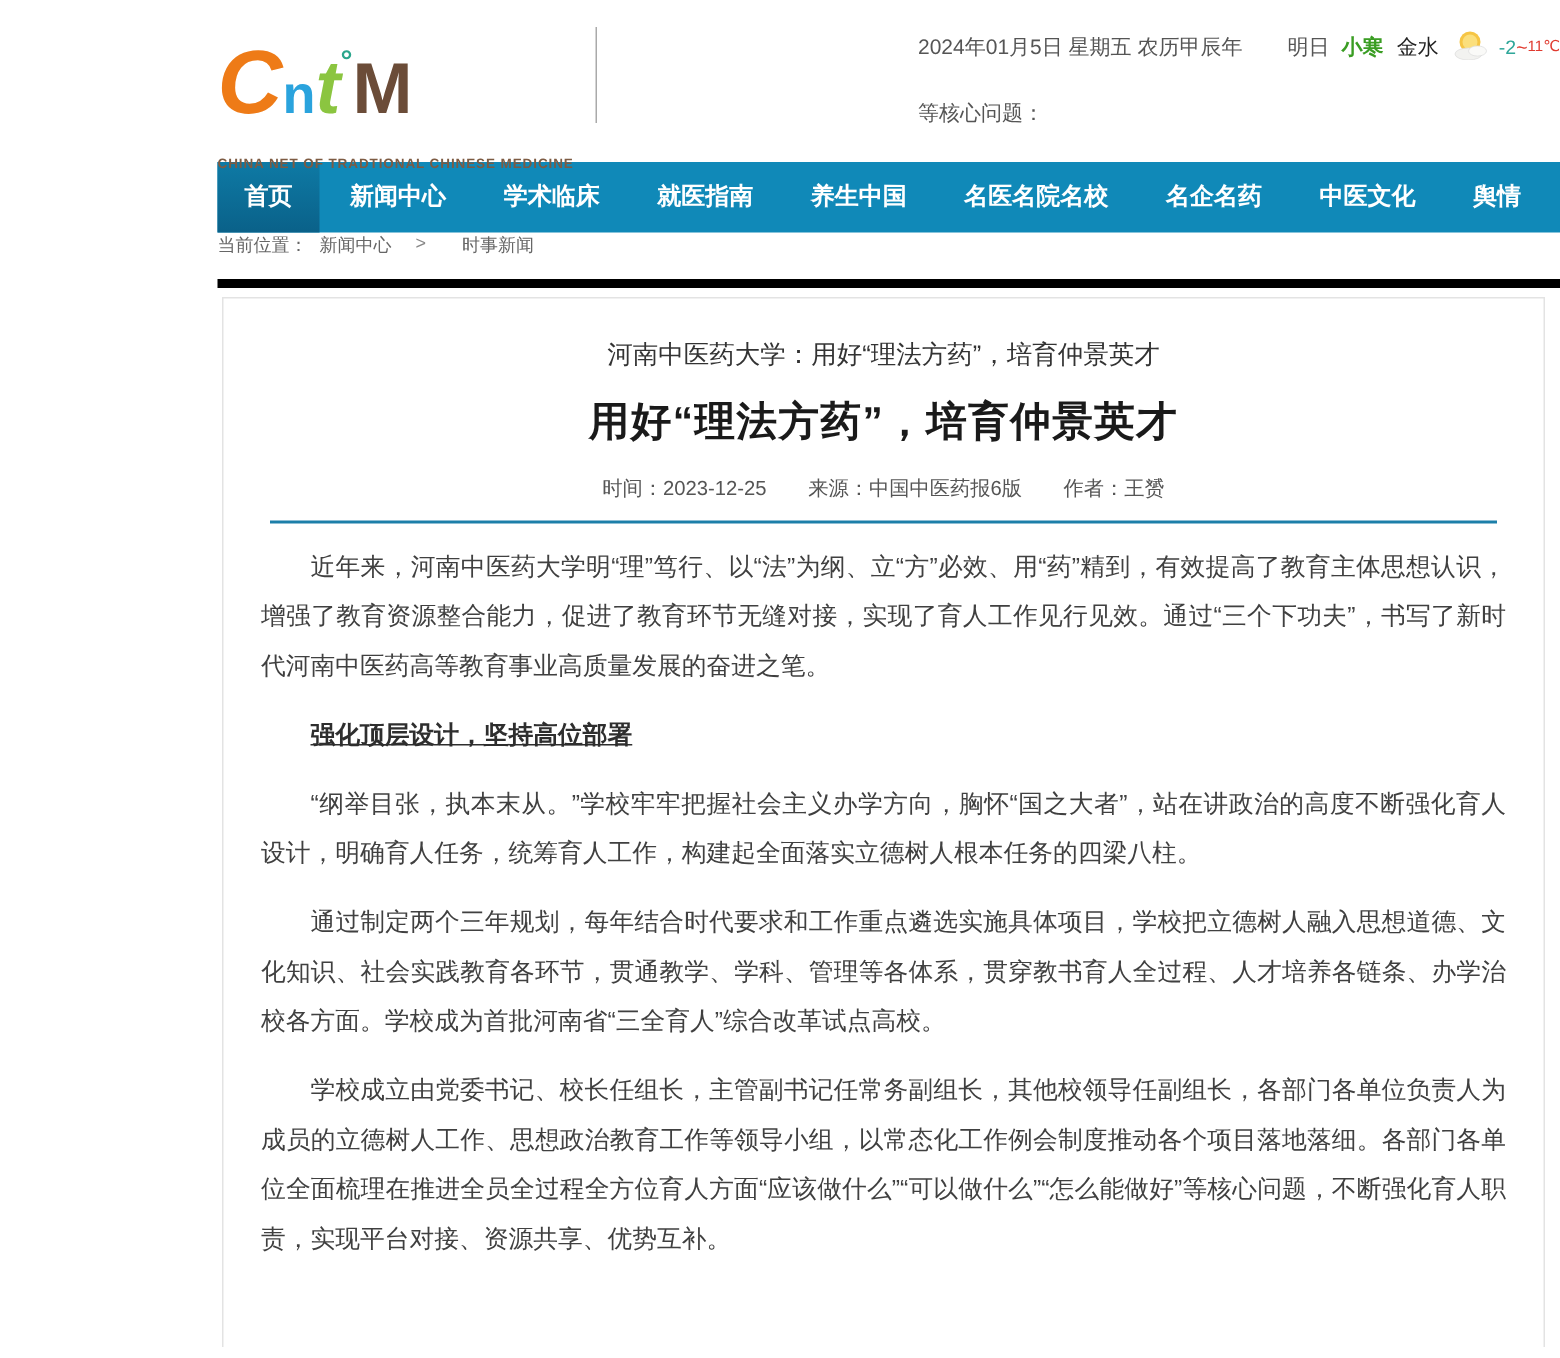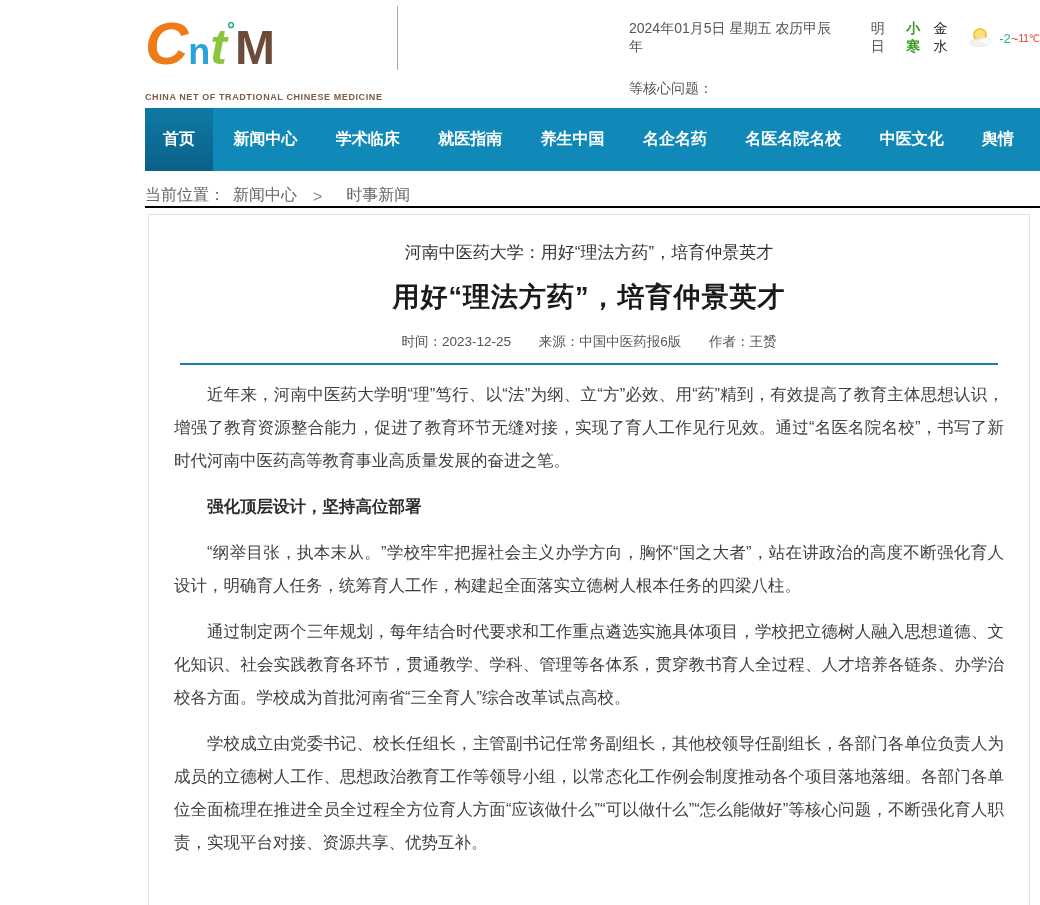--- a/index.html
+++ b/index.html
@@ -3,71 +3,71 @@
 <meta charset="utf-8">
 <style>
   * { margin:0; padding:0; box-sizing:border-box; }
   html,body { width:1040px; height:905px; background:#ffffff; overflow:hidden;
     font-family:"Liberation Sans","DejaVu Sans",sans-serif; }
   .page { position:relative; width:1040px; height:905px; background:#fff; }
   .container { margin-left:145px; width:895px; position:relative; }
 
   
   .top-header { height:108px; position:relative; }
-  .logo-row { display:flex; align-items:flex-start; padding-top:0; }
+  .logo-row { display:flex; align-items:flex-start; padding-top:12px; }
   .logo-block { display:flex; flex-direction:column; }
   .logo-letters { font-weight:bold; line-height:58px; white-space:nowrap; }
   .logo-letters .lc { font-size:60px; color:#ee7b17; font-style:italic; }
   .logo-letters .ln { font-size:36px; color:#2aa3dd; }
   .logo-letters .lt { font-size:50px; color:#8bc540; font-style:italic; }
   .logo-letters .ldeg { font-size:20px; color:#2aa68c; vertical-align:28px; }
   .logo-letters .lm { font-size:48px; color:#6b4c38; }
   .logo-tagline { font-size:9px; color:#7d5b43; letter-spacing:0.6px; margin-top:4px; font-weight:bold; }
   .logo-sep { width:1px; height:64px; background:#aaa; margin:6px 16px 0 14px; }
   .site-name { font-size:46px; font-weight:bold; color:#111;
     font-family:"DejaVu Serif","Liberation Serif",serif; margin-top:4px; letter-spacing:2px; }
 
-  .header-right { position:absolute; top:20px; left:484px; right:0; }
+  .header-right { position:absolute; top:20px; left:467px; right:0; }
   .date-row { display:flex; align-items:center; font-size:14px; color:#555; }
   .tomorrow { margin-left:30px; }
   .solar-term { margin-left:8px; color:#3a9d23; font-weight:bold; }
   .weather { margin-left:auto; display:flex; align-items:center; color:#333; }
   .weather-city { margin-right:4px; color:#222; }
   .weather-icon { display:inline-block; margin:0 4px; }
   .temp-low { color:#2fa79a; font-size:13px; }
   .temp-sep { color:#e03a2f; font-size:13px; }
   .temp-high { color:#e03a2f; font-size:10px; }
   .scroll-news { margin-top:24px; font-size:14px; color:#555; }
 
   
-  .nav { height:63px; background:#1089b8; display:flex; align-items:stretch;
+  .nav { height:47px; background:#1089b8; display:flex; align-items:stretch;
     justify-content:space-between; padding-right:8px; }
   .nav-item { display:flex; align-items:center; padding:0 18px; color:#fff;
     font-size:16px; font-weight:bold; cursor:pointer; white-space:nowrap; }
   .nav-item.active { background:linear-gradient(#0e7aa5,#0a6189); }
 
   
-  .breadcrumb { height:37px; display:flex; align-items:flex-end; font-size:16px;
-    color:#666; border-bottom:2px solid #000000; }
+  .breadcrumb { height:37px; display:flex; align-items:flex-start; font-size:12px;
+    color:#666; border-bottom:6px solid #000000; }
   .crumb-link { margin-left:8px; cursor:pointer; color:#666; }
   .crumb-sep { margin:0 16px; color:#888; }
 
   
   .article-box { margin-top:6px; margin-left:3px; width:882px; min-height:700px;
     border:1px solid #e3e3e3; border-bottom:none; padding:24px 25px 40px; background:#fff; }
   .article-subtitle { text-align:center; font-size:17px; color:#333; margin-top:2px; }
   .article-title { text-align:center; font-size:27px; font-weight:bold; color:#1a1a1a;
     margin-top:15px; letter-spacing:1px; }
   .article-meta { text-align:center; font-size:13.5px; color:#555; margin-top:18px; }
   .article-meta .meta-item { margin:0 12px; white-space:nowrap; }
   .title-rule { height:2px; background:#1c7fa9; margin:12px 6px 0; }
   .article-body { margin-top:10px; }
   .para { font-size:16.5px; line-height:33px; color:#404040; text-indent:2em;
     margin:13px 0; text-align:justify; }
-  .para.section-heading { font-weight:bold; color:#2e2e2e; }
+  .para.section-heading { font-weight:bold; color:#2e2e2e;text-decoration:underline; }
 </style>
 </head>
 <body>
 
 <div class="page">
   <div class="container">
 
     <div class="top-header">
       <div class="logo-row">
         <div class="logo-block">
@@ -100,22 +100,22 @@
         <div class="scroll-news">等核心问题：</div>
       </div>
     </div>
 
     <div class="nav">
       <div class="nav-item active">首页</div>
       <div class="nav-item">新闻中心</div>
       <div class="nav-item">学术临床</div>
       <div class="nav-item">就医指南</div>
       <div class="nav-item">养生中国</div>
+      <div class="nav-item">名医名院名校</div>
       <div class="nav-item">名企名药</div>
-      <div class="nav-item">名医名院名校</div>
       <div class="nav-item">中医文化</div>
       <div class="nav-item">舆情</div>
     </div>
 
     <div class="breadcrumb">
       <span>当前位置：</span>
       <span class="crumb-link">新闻中心</span>
       <span class="crumb-sep">&gt;</span>
       <span class="crumb-link">时事新闻</span>
     </div>
@@ -124,21 +124,21 @@
       <div class="article-subtitle">河南中医药大学：用好“理法方药”，培育仲景英才</div>
       <div class="article-title">用好“理法方药”，培育仲景英才</div>
       <div class="article-meta">
         <span class="meta-item">时间：2023-12-25</span>
         <span class="meta-item">来源：中国中医药报6版</span>
         <span class="meta-item">作者：王赟</span>
       </div>
       <div class="title-rule"></div>
 
       <div class="article-body">
-        <p class="para">近年来，河南中医药大学明“理”笃行、以“法”为纲、立“方”必效、用“药”精到，有效提高了教育主体思想认识，增强了教育资源整合能力，促进了教育环节无缝对接，实现了育人工作见行见效。通过“名医名院名校”，书写了新时代河南中医药高等教育事业高质量发展的奋进之笔。</p>
+        <p class="para">近年来，河南中医药大学明“理”笃行、以“法”为纲、立“方”必效、用“药”精到，有效提高了教育主体思想认识，增强了教育资源整合能力，促进了教育环节无缝对接，实现了育人工作见行见效。通过“三个下功夫”，书写了新时代河南中医药高等教育事业高质量发展的奋进之笔。</p>
         <p class="para section-heading">强化顶层设计，坚持高位部署</p>
         <p class="para">“纲举目张，执本末从。”学校牢牢把握社会主义办学方向，胸怀“国之大者”，站在讲政治的高度不断强化育人设计，明确育人任务，统筹育人工作，构建起全面落实立德树人根本任务的四梁八柱。</p>
         <p class="para">通过制定两个三年规划，每年结合时代要求和工作重点遴选实施具体项目，学校把立德树人融入思想道德、文化知识、社会实践教育各环节，贯通教学、学科、管理等各体系，贯穿教书育人全过程、人才培养各链条、办学治校各方面。学校成为首批河南省“三全育人”综合改革试点高校。</p>
         <p class="para">学校成立由党委书记、校长任组长，主管副书记任常务副组长，其他校领导任副组长，各部门各单位负责人为成员的立德树人工作、思想政治教育工作等领导小组，以常态化工作例会制度推动各个项目落地落细。各部门各单位全面梳理在推进全员全过程全方位育人方面“应该做什么”“可以做什么”“怎么能做好”等核心问题，不断强化育人职责，实现平台对接、资源共享、优势互补。</p>
       </div>
     </div>
 
   </div>
 </div>
 

